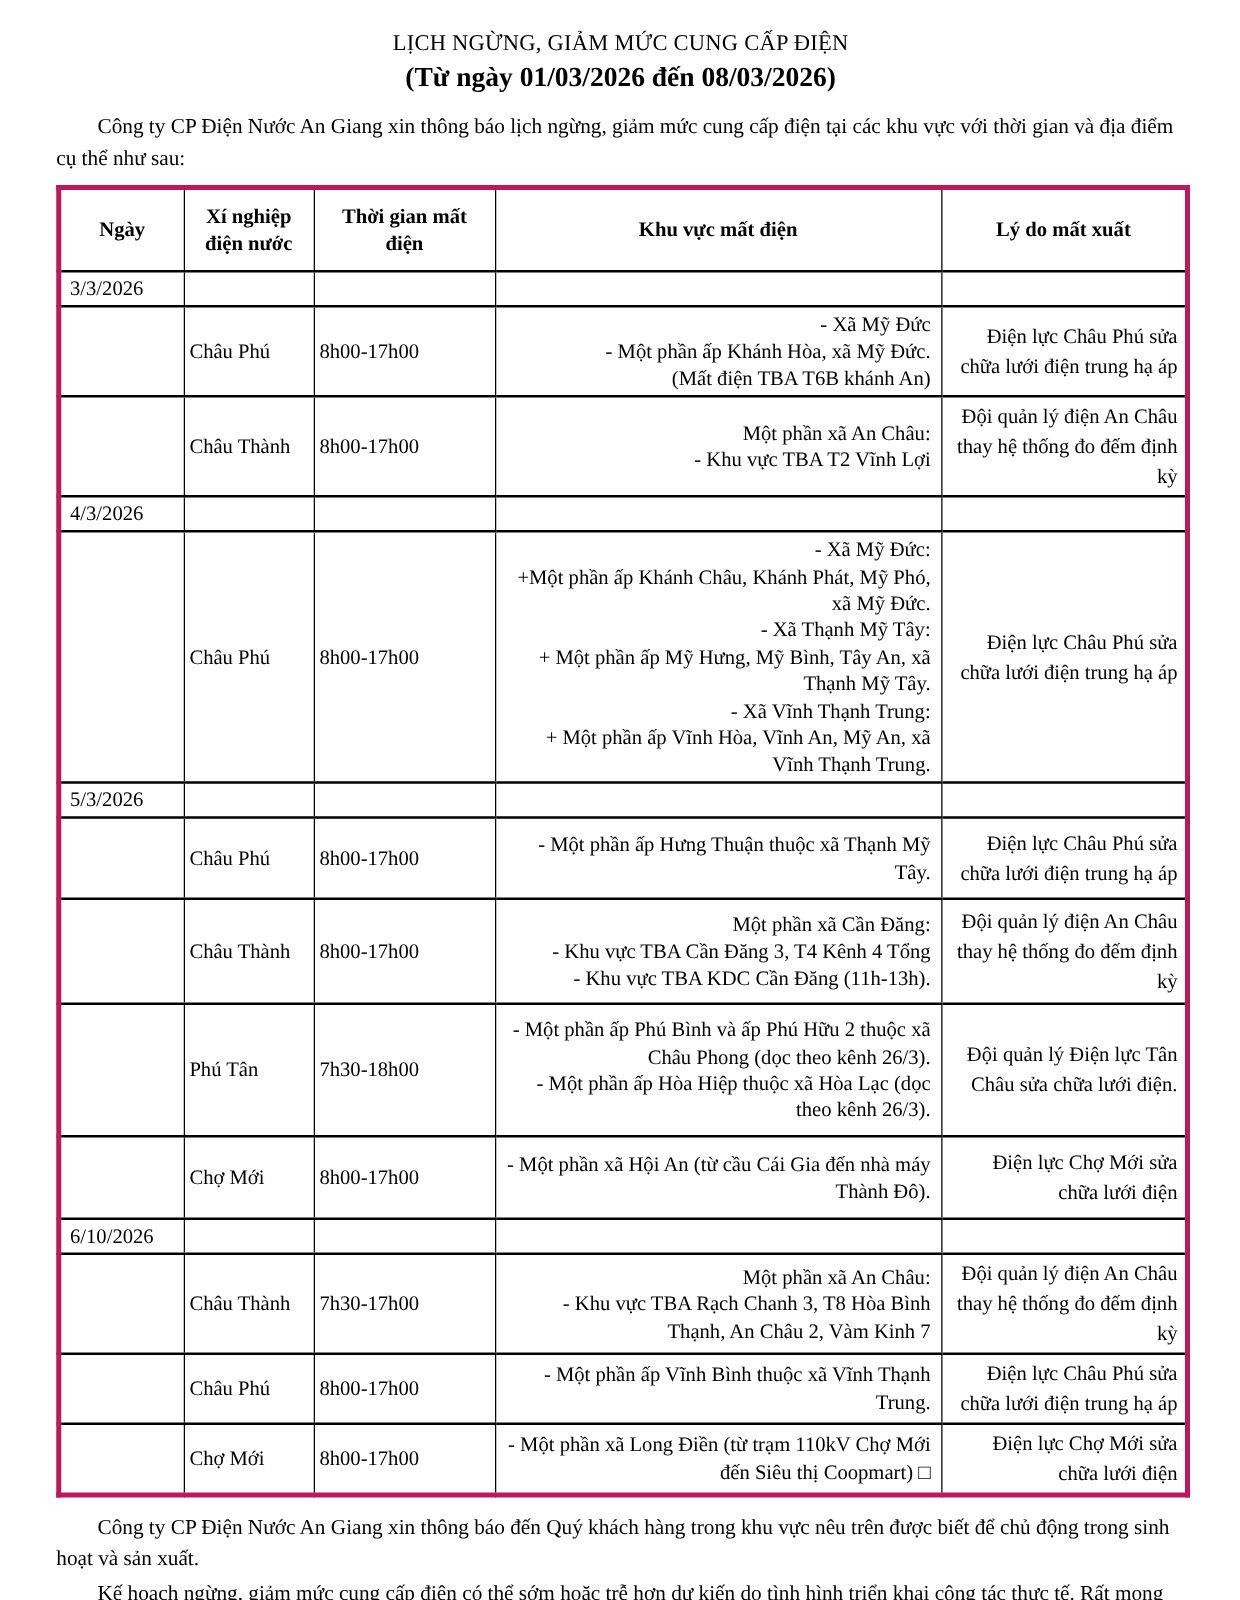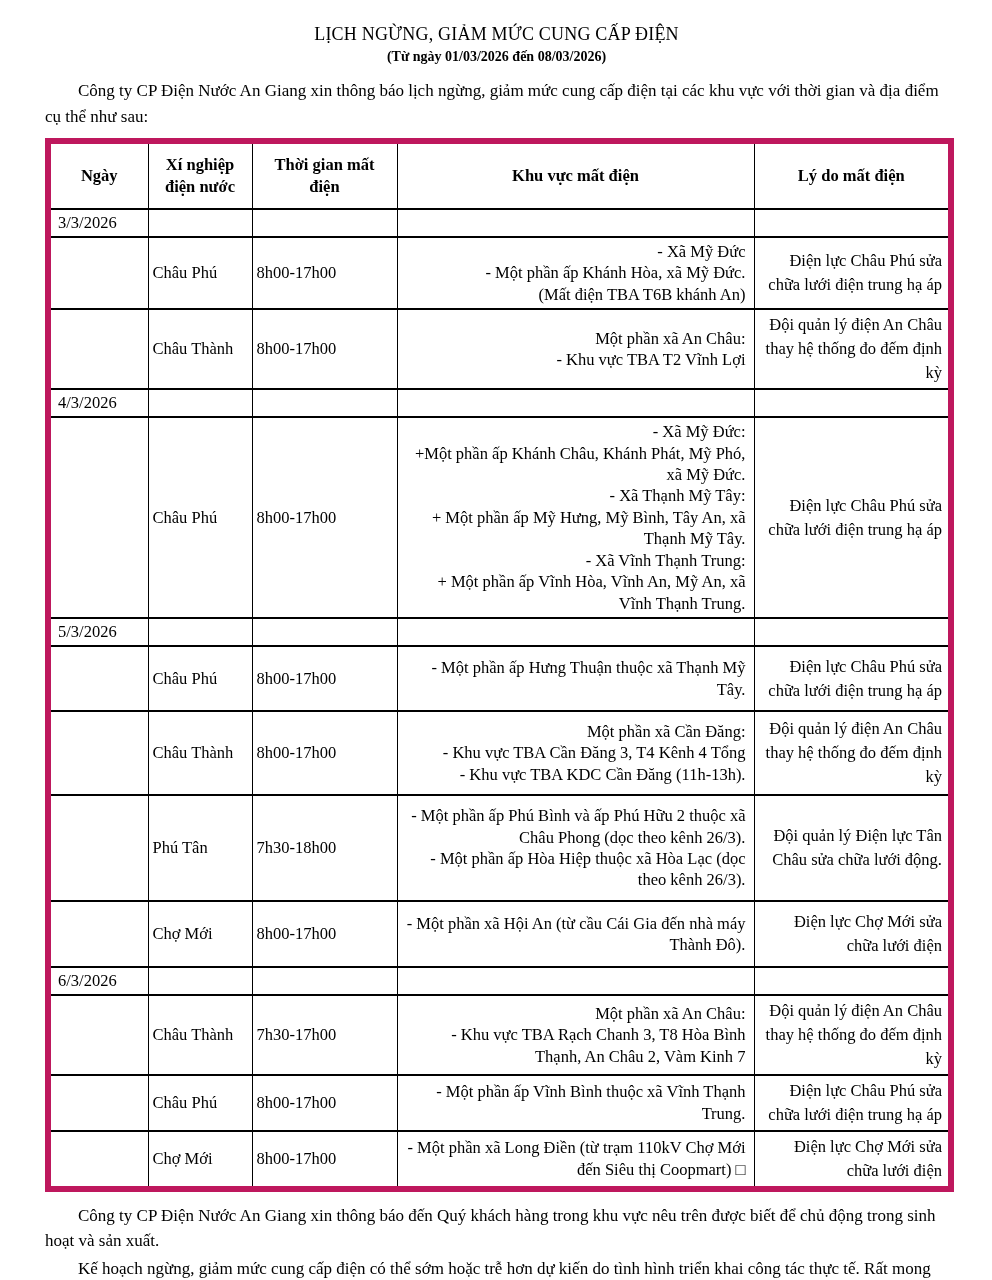--- a/index.html
+++ b/index.html
@@ -19,34 +19,34 @@
   .title {
     text-align: center;
     font-weight: normal;
     font-size: 18px;
     margin: 8px 0 4px 0;
     letter-spacing: 0.2px;
   }
   .subtitle {
     text-align: center;
     font-weight: bold;
-    font-size: 14px;
+    font-size: 22px;
     margin: 0 0 13px 0;
   }
   .intro {
     font-size: 17px;
     line-height: 1.5;
     text-indent: 33px;
     margin: 0 0 9px 0;
   }
   table.schedule {
     border-collapse: collapse;
     table-layout: fixed;
     width: 903px;
-    border: 6px solid #be185d;
+    border: 4px solid #be185d;
   }
   table.schedule th,
   table.schedule td {
     border-left: 1px solid #000;
     border-right: 1px solid #000;
     border-top: 2px solid #000;
     border-bottom: 2px solid #000;
     vertical-align: middle;
     font-size: 16.5px;
     overflow: hidden;
@@ -108,21 +108,21 @@
       <col style="width:145px">
       <col style="width:357px">
       <col style="width:197px">
     </colgroup>
     <thead>
       <tr>
         <th>Ngày</th>
         <th>Xí nghiệp điện nước</th>
         <th>Thời gian mất điện</th>
         <th>Khu vực mất điện</th>
-        <th>Lý do mất điện</th>
+        <th>Lý do mất xuất</th>
       </tr>
     </thead>
     <tbody>
 
       <tr class="date-row">
         <td class="c-date">3/3/2026</td>
         <td class="c-unit"></td>
         <td class="c-time"></td>
         <td class="c-area"></td>
         <td class="c-reason"></td>
@@ -193,33 +193,33 @@
 - Khu vực TBA KDC Cần Đăng (11h-13h).</td>
         <td class="c-reason">Đội quản lý điện An Châu thay hệ thống đo đếm định kỳ</td>
       </tr>
 
       <tr style="height:106px">
         <td class="c-day"></td>
         <td class="c-unit">Phú Tân</td>
         <td class="c-time">7h30-18h00</td>
         <td class="c-area">- Một phần ấp Phú Bình và ấp Phú Hữu 2 thuộc xã Châu Phong (dọc theo kênh 26/3).
 - Một phần ấp Hòa Hiệp thuộc xã Hòa Lạc (dọc theo kênh 26/3).</td>
-        <td class="c-reason">Đội quản lý Điện lực Tân Châu sửa chữa lưới động.</td>
+        <td class="c-reason">Đội quản lý Điện lực Tân Châu sửa chữa lưới điện.</td>
       </tr>
 
       <tr style="height:66px">
         <td class="c-day"></td>
         <td class="c-unit">Chợ Mới</td>
         <td class="c-time">8h00-17h00</td>
         <td class="c-area">- Một phần xã Hội An (từ cầu Cái Gia đến nhà máy Thành Đô).</td>
         <td class="c-reason">Điện lực Chợ Mới sửa chữa lưới điện</td>
       </tr>
 
       <tr class="date-row">
-        <td class="c-date">6/3/2026</td>
+        <td class="c-date">6/10/2026</td>
         <td class="c-unit"></td>
         <td class="c-time"></td>
         <td class="c-area"></td>
         <td class="c-reason"></td>
       </tr>
 
       <tr style="height:72px">
         <td class="c-day"></td>
         <td class="c-unit">Châu Thành</td>
         <td class="c-time">7h30-17h00</td>

